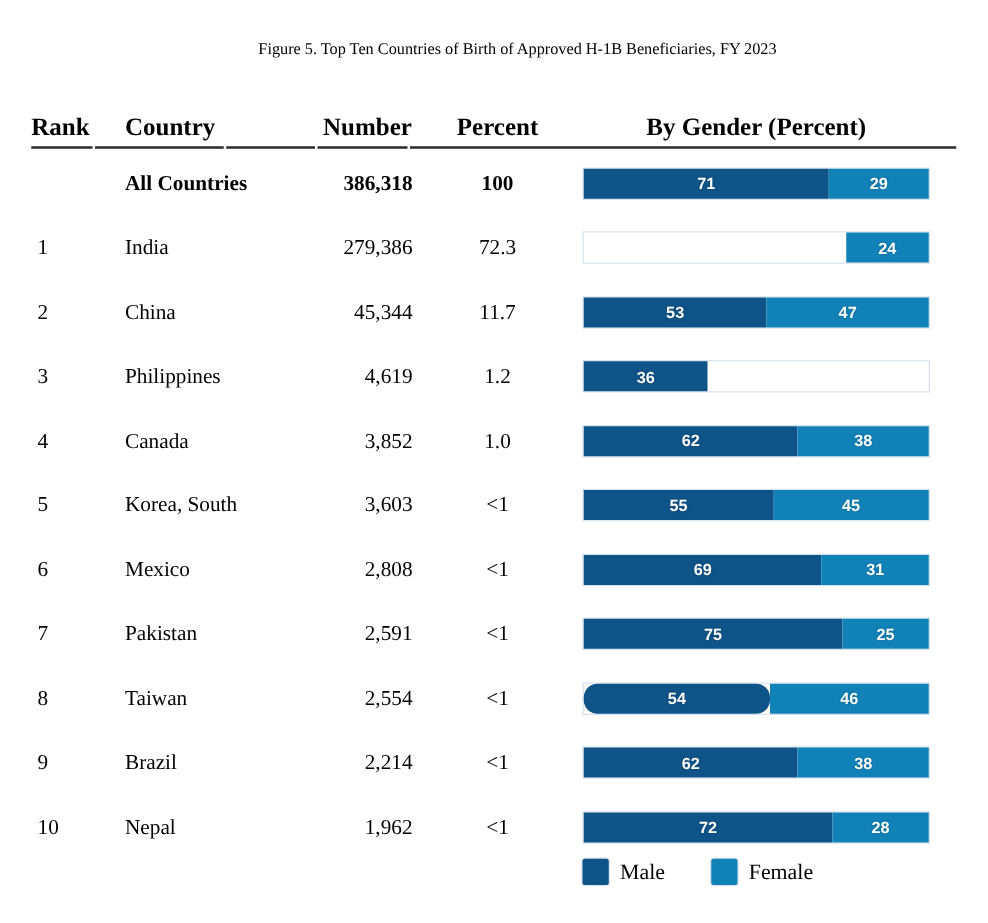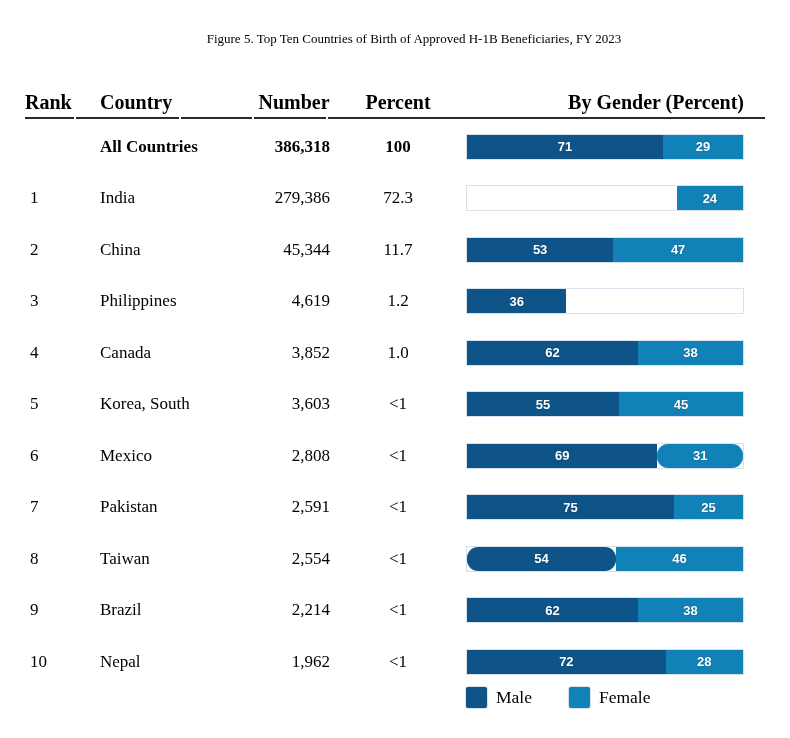--- a/index.html
+++ b/index.html
@@ -28,21 +28,21 @@
     position: absolute;
     left: 25px; top: 91px; width: 719px;
     display: grid;
     grid-template-columns: 75px 158px 72px 136px 278px;
     font-weight: bold;
     font-size: 20px;
     align-items: center;
   }
   .table-header .h-number { text-align: center; }
   .table-header .h-percent { text-align: center; }
-  .table-header .h-gender { text-align: right; }
+  .table-header .h-gender { text-align: center; }
   .header-rule {
     position: absolute;
     left: 25px; top: 117px; width: 740px;
     display: flex;
     gap: 2px;
   }
   .header-rule .rule-seg { border-top: 2px solid var(--rule); height: 0; }
   .rule-seg.s1 { width: 49px; }
   .rule-seg.s2 { width: 103px; }
   .rule-seg.s3 { width: 71px; }
@@ -223,21 +223,21 @@
     <div class="row">
     <div class="cell rank">6</div>
     <div class="cell country">Mexico</div>
     <div class="cell number">2,808</div>
     <div class="cell percent">&lt;1</div>
     <div class="cell barcell">
       <div class="bar">
         <div class="seg male" style="width: 69%;">
           <span>69</span>
         </div>
-        <div class="seg female" style="width: 31%; border-radius: 11px;">
+        <div class="seg female" style="width: 31%;">
           <span>31</span>
         </div>
       </div>
     </div>
   </div>
     <div class="row">
     <div class="cell rank">7</div>
     <div class="cell country">Pakistan</div>
     <div class="cell number">2,591</div>
     <div class="cell percent">&lt;1</div>

